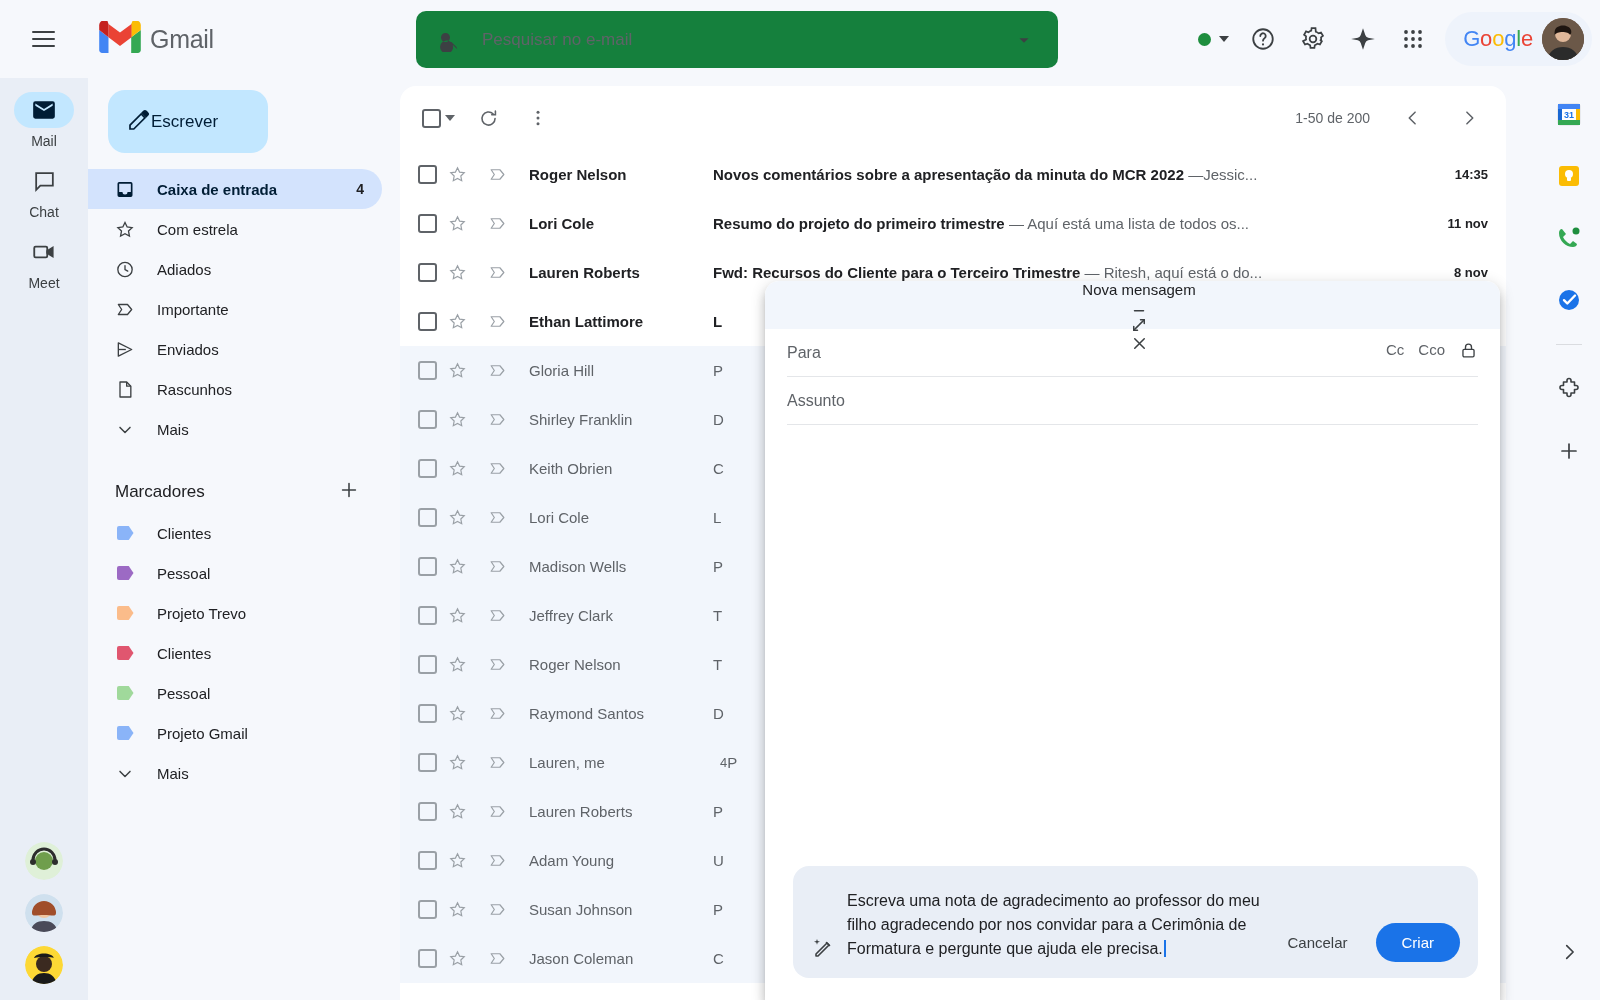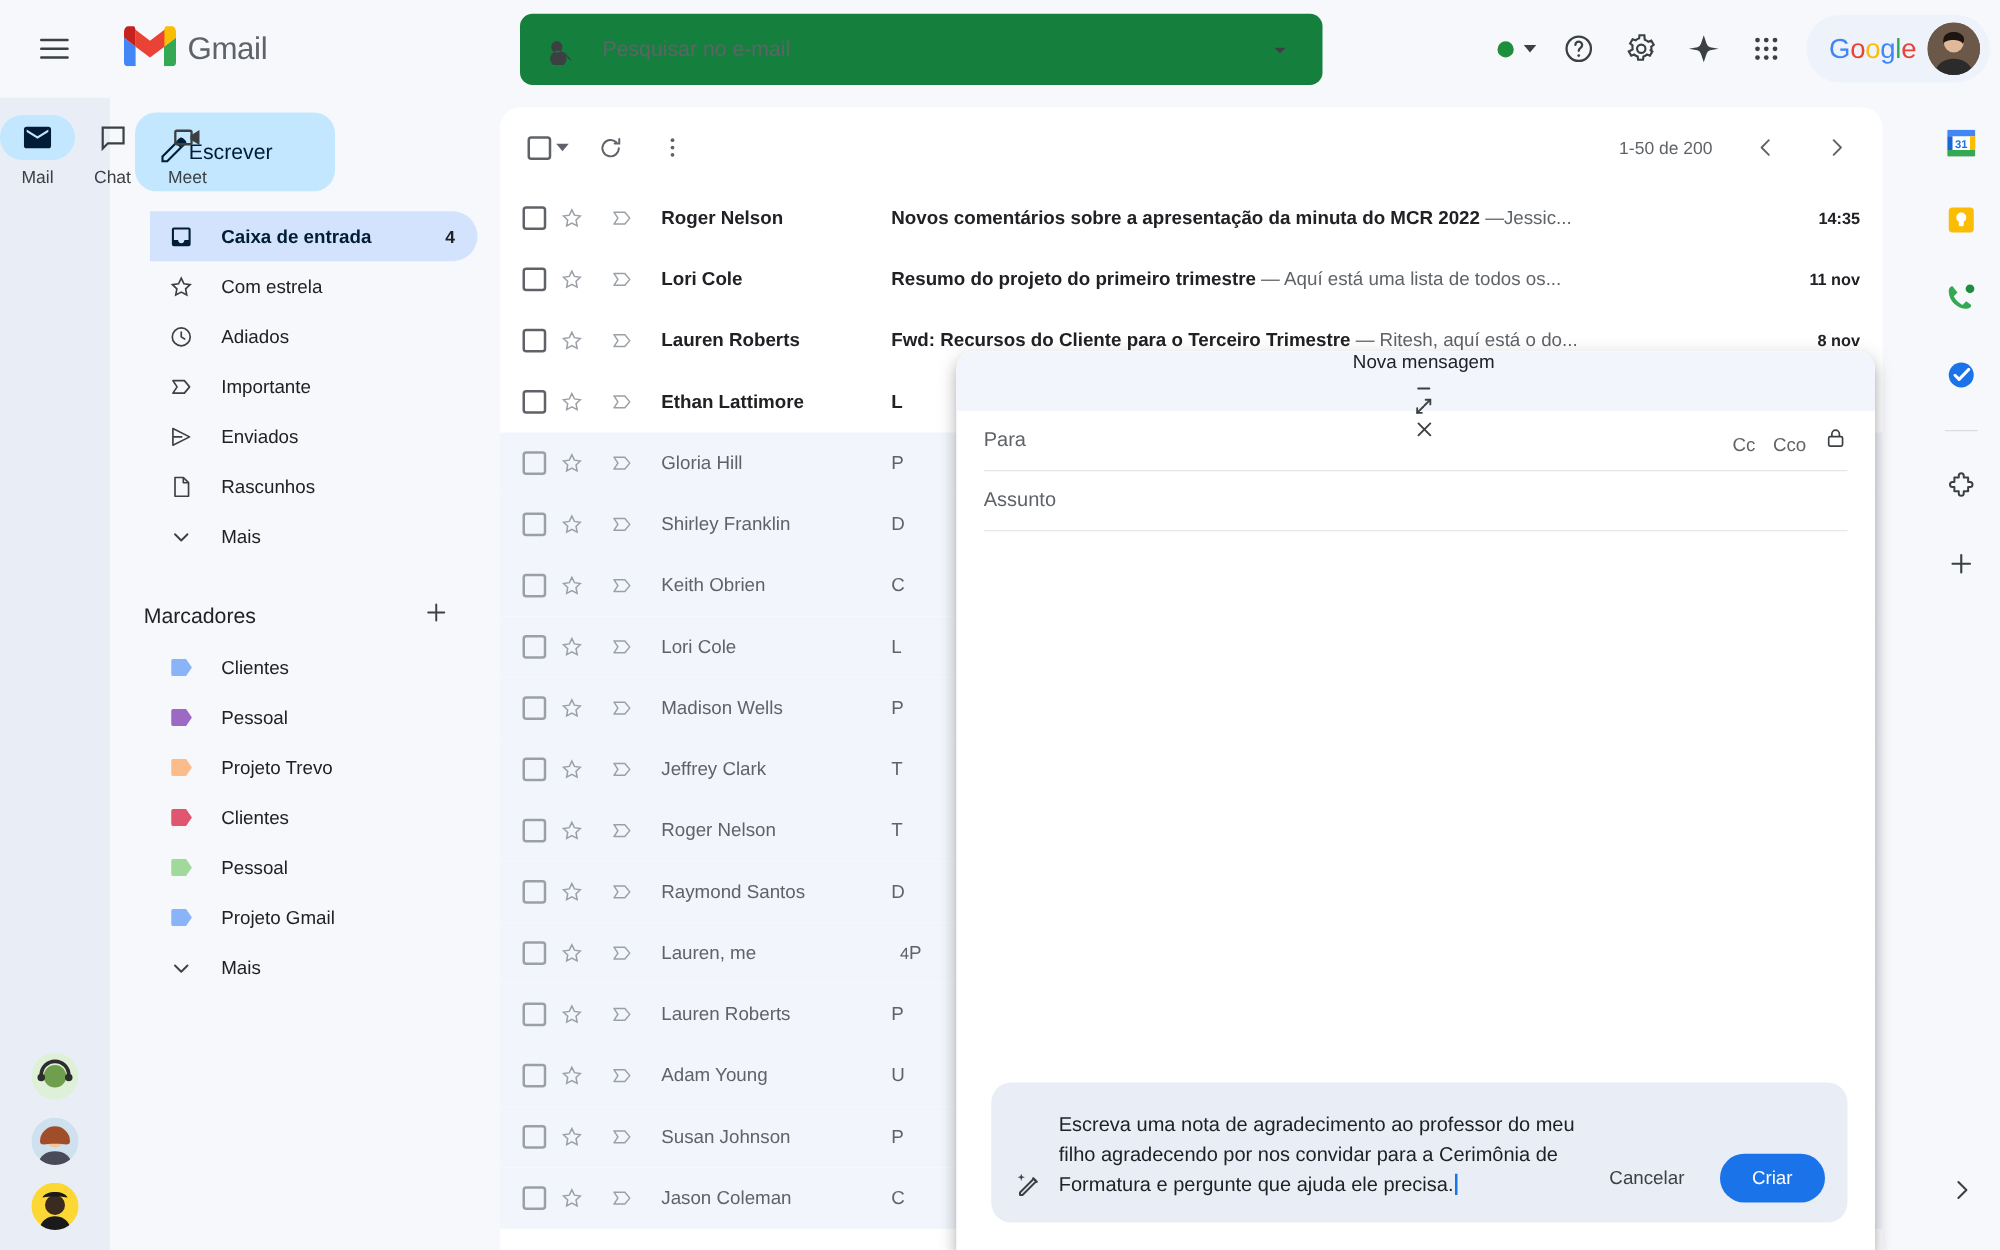--- a/index.html
+++ b/index.html
@@ -46,21 +46,21 @@
   .caret-down { width:0;height:0;border-left:5px solid transparent;border-right:5px solid transparent;border-top:6px solid #3c4043; }
   .ic-btn { width: 48px; height: 48px; border-radius: 50%; display:flex; align-items:center; justify-content:center; cursor:pointer; }
   .acct-pill { display:flex; align-items:center; gap: 9px; background:#eef3fb; border-radius: 28px; padding: 6px 8px 6px 18px; margin-left: 6px; cursor:pointer; }
   .google-word { font-size: 22px; font-weight: 500; letter-spacing: -0.2px; }
   .g-b{color:#4285f4}.g-r{color:#ea4335}.g-y{color:#fbbc05}.g-g{color:#34a853}
   .avatar-top { width: 42px; height: 42px; border-radius: 50%; overflow:hidden; background: linear-gradient(160deg,#8a6a55,#3a2a22); position:relative; }
 
   
   .rail {
     position:absolute; left: 0; top: 78px; width: 88px; height: 922px;
-    background: #e9eef6; display:flex; padding-top: 14px; z-index: 20;
+    background: #e9eef6; display:flex; flex-direction:column; align-items:center; padding-top: 14px; z-index: 20;
   }
   .rail-item { width: 76px; display:flex; flex-direction:column; align-items:center; margin-bottom: 14px; cursor:pointer; }
   .rail-icon { width: 60px; height: 36px; border-radius: 18px; display:flex; align-items:center; justify-content:center; }
   .rail-item.active .rail-icon { background: #c2e7ff; }
   .rail-label { font-size: 14px; color:#3c4043; margin-top: 5px; }
   .rail-avatars { position:absolute; bottom: 16px; left: 0; width:88px; display:flex; flex-direction:column; align-items:center; gap:14px; }
   .ravatar { width: 38px; height: 38px; border-radius: 50%; overflow:hidden; cursor:pointer; }
 
   
   .nav {
@@ -69,22 +69,22 @@
   }
   .compose-btn {
     display:flex; align-items:center; margin: 6px 0 16px 20px;
     width: 160px; height: 63px; background:#c2e7ff; border-radius: 17px; padding-left: 19px;
     cursor:pointer; border:none;
   }
   .compose-label { font-size: 17px; color:#001d35; font-weight: 500; }
 
   .navlist { padding-right: 18px; }
   .navrow {
-    display:flex; align-items:center; height: 40px; padding-left: 15px;
-    border-radius: 0 20px 20px 0; cursor:pointer; gap: 22px; position:relative;margin-left:32px;
+    display:flex; align-items:center; height: 40px; padding-left: 27px;
+    border-radius: 0 20px 20px 0; cursor:pointer; gap: 22px; position:relative;
   }
   .navrow.active { background:#d3e3fd; }
   .navrow .nlabel { font-size: 15px; color:#202124; flex: 1; }
   .navrow.active .nlabel { font-weight: 700; color:#001d35; }
   .navrow .ncount { font-size: 14px; color:#202124; font-weight:700; padding-right: 18px; }
   .nicon { width: 20px; display:flex; align-items:center; justify-content:center; }
 
   .labels-head {
     display:flex; align-items:center; justify-content:space-between;
     margin: 30px 22px 8px 27px;
@@ -153,21 +153,21 @@
   .cm-btn { width: 34px; height: 34px; border-radius:50%; display:flex; align-items:center; justify-content:center; cursor:pointer; }
   .cm-field {
     display:flex; align-items:center; height: 48px; margin: 0 22px;
     border-bottom: 1px solid #e4e6e9;
   }
   .cm-field input {
     flex:1; border:none; outline:none; font-size: 16px; color:#202124;
     background:transparent; font-family:"Liberation Sans", sans-serif;
   }
   .cm-field input::placeholder { color:#5f6368; }
-  .cm-ccbcc { display:flex; align-items:flex-end; gap: 14px; }
+  .cm-ccbcc { display:flex; align-items:flex-start; gap: 14px; }
   .cc-link { font-size: 15px; color:#5f6368; cursor:pointer; }
   .cm-body { flex:1; position:relative; }
 
   .ai-box {
     position:absolute; left: 28px; right: 22px; bottom: 22px;
     background:#e9eef6; border-radius: 16px; display:flex; align-items:flex-end;
     padding: 18px 18px 14px 18px; gap: 10px; min-height: 112px;
   }
   .ai-icon { width: 26px; flex:none; display:flex; align-items:flex-end; justify-content:center; padding-bottom: 4px; }
   .ai-text {

